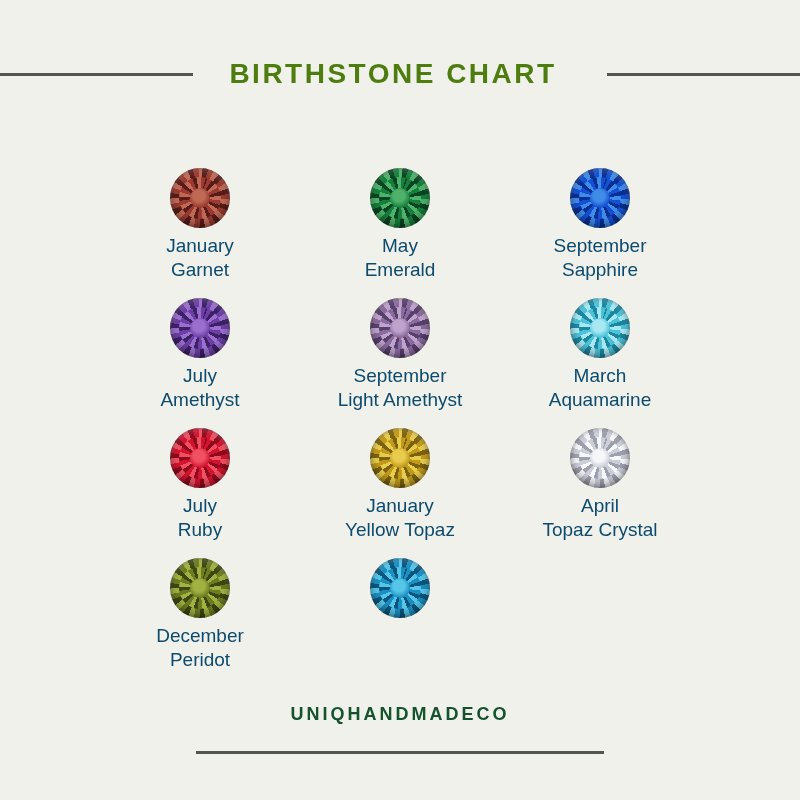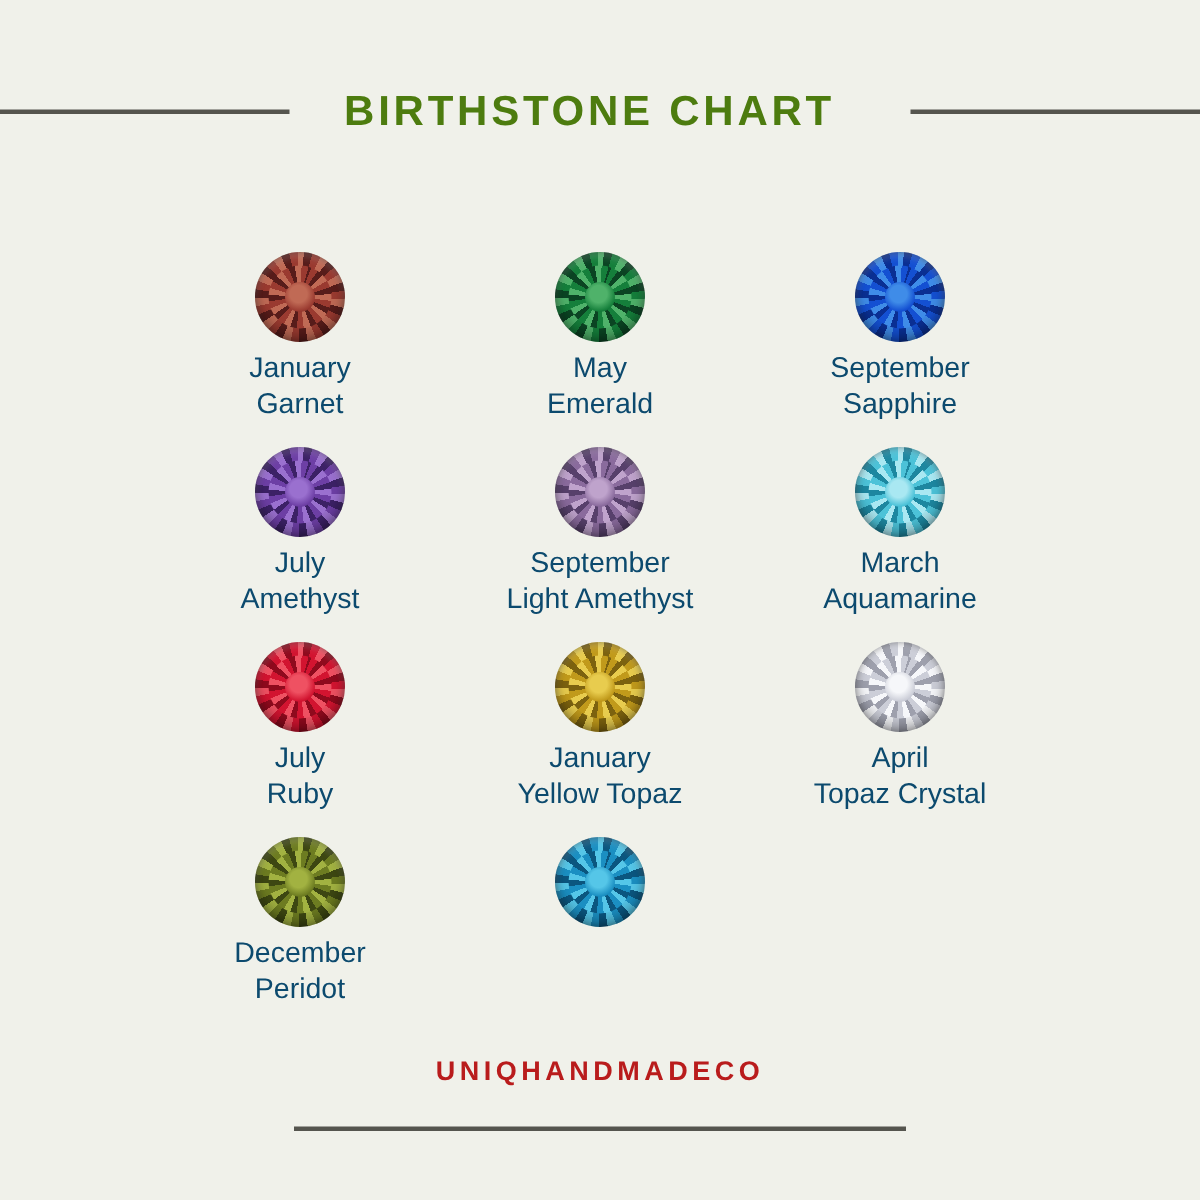--- a/index.html
+++ b/index.html
@@ -43,21 +43,21 @@
   }
   .gem::after {
     content: ""; position: absolute; inset: 33%; border-radius: 50%;
     background: radial-gradient(circle at 45% 40%,
       var(--l) 0 35%, var(--m) 70%, var(--d) 100%);
   }
   .label { margin-top: 6px; text-align: center; font-size: 19px; line-height: 24px; color: #0c4a6e; }
 
   
   .footer { text-align: center; margin-top: 16px; }
-  .brand { font-size: 18px; font-weight: bold; letter-spacing: 3px; color: #b91c1c; }
+  .brand { font-size: 18px; font-weight: bold; letter-spacing: 3px; color: #14532d; }
   .bottom-rule { width: 408px; height: 3px; background: #55554e; margin: 26px auto 0; }
 </style>
 </head>
 <body>
 
 <div>
 
   <div class="header">
     <div class="rule rule-left"></div>
     <div class="title">BIRTHSTONE CHART</div>

